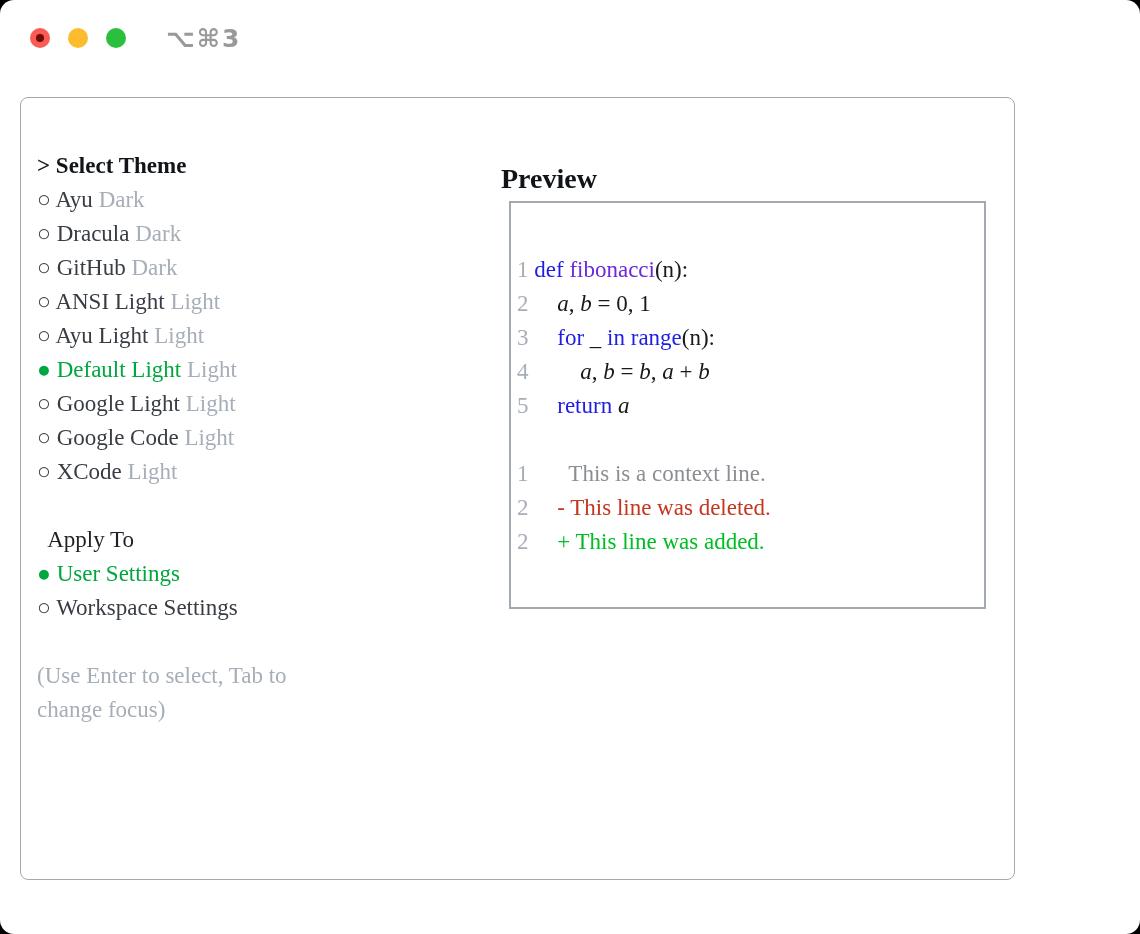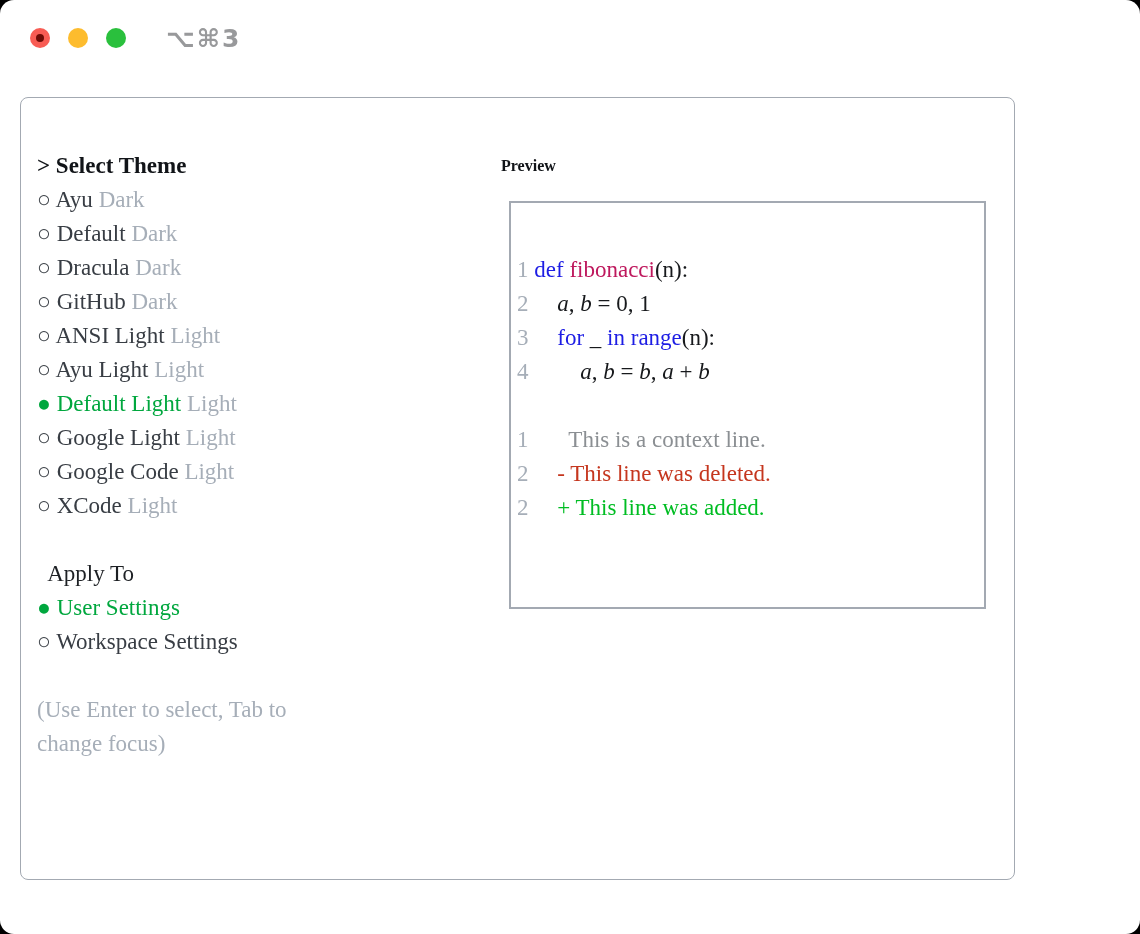--- a/index.html
+++ b/index.html
@@ -26,30 +26,30 @@
 
   .left-pane{position:absolute;left:16px;top:51px;}
   .hdr{font-weight:bold;color:#111418;}
   .t-name{color:#383d44;}
   .t-variant{color:#a6aeb8;}
   .t-marker{color:#3f444a;}
   .sel .t-name,.sel .t-marker{color:#00a73e;}
   .apply-label{color:#1d2024;}
   .hint{color:#a6aeb8;}
 
-  .preview-label{position:absolute;left:480px;top:51px;font-weight:bold;color:#111418;
-      font-size:16px;line-height:34px;white-space:pre;}
+  .preview-label{position:absolute;left:480px;top:64px;font-weight:bold;color:#111418;
+      font-size:28px;line-height:34px;white-space:pre;}
   .preview-box{position:absolute;left:488px;top:103px;width:477px;height:408px;
       border:2px solid #a3a9b2;background:#fff;box-sizing:border-box;
       padding:16px 0 0 6px;overflow:hidden;}
 
   .c-ln{color:#a6aeb8;}
   .c-pl{color:#17191c;}
   .c-kw{color:#1d1de4;}
-  .c-fn{color:#be185d;margin-top:47px;}
+  .c-fn{color:#6d28d9;margin-top:47px;}
   .c-var{color:#17191c;font-style:italic;}
   .c-ctx{color:#8b8f93;}
   .c-del{color:#c5361e;}
   .c-add{color:#00bd23;}
 </style>
 </head>
 <body>
 
 <div class="stage">
   <div class="window">
@@ -60,21 +60,20 @@
       <span class="light green"></span>
     </div>
     <div class="win-title">⌥⌘3</div>
 
     <div class="main-box">
 
       <div class="left-pane">
         <div class="row hdr"><span>&gt; </span><span>Select Theme</span></div>
         <div id="theme-list">
             <div class="row"><span class="t-marker">○ </span><span class="t-name">Ayu</span><span class="t-variant"> Dark</span></div>
-            <div class="row"><span class="t-marker">○ </span><span class="t-name">Default</span><span class="t-variant"> Dark</span></div>
             <div class="row"><span class="t-marker">○ </span><span class="t-name">Dracula</span><span class="t-variant"> Dark</span></div>
             <div class="row"><span class="t-marker">○ </span><span class="t-name">GitHub</span><span class="t-variant"> Dark</span></div>
             <div class="row"><span class="t-marker">○ </span><span class="t-name">ANSI Light</span><span class="t-variant"> Light</span></div>
             <div class="row"><span class="t-marker">○ </span><span class="t-name">Ayu Light</span><span class="t-variant"> Light</span></div>
             <div class="row sel"><span class="t-marker">● </span><span class="t-name">Default Light</span><span class="t-variant"> Light</span></div>
             <div class="row"><span class="t-marker">○ </span><span class="t-name">Google Light</span><span class="t-variant"> Light</span></div>
             <div class="row"><span class="t-marker">○ </span><span class="t-name">Google Code</span><span class="t-variant"> Light</span></div>
             <div class="row"><span class="t-marker">○ </span><span class="t-name">XCode</span><span class="t-variant"> Light</span></div>
           </div>
         <div class="row"> </div>
@@ -88,20 +87,21 @@
         <div class="row hint">change focus)</div>
       </div>
 
       <div class="preview-label">Preview</div>
       <div class="preview-box" id="preview-box">
           <div class="row"> </div>
           <div class="row"><span class="c-ln">1</span><span class="c-pl"> </span><span class="c-kw">def</span><span class="c-pl"> </span><span class="c-fn">fibonacci</span><span class="c-pl">(n):</span></div>
           <div class="row"><span class="c-ln">2</span><span class="c-pl">     </span><span class="c-var">a</span><span class="c-pl">, </span><span class="c-var">b</span><span class="c-pl"> = 0, 1</span></div>
           <div class="row"><span class="c-ln">3</span><span class="c-pl">     </span><span class="c-kw">for</span><span class="c-pl"> _ </span><span class="c-kw">in</span><span class="c-pl"> </span><span class="c-kw">range</span><span class="c-pl">(n):</span></div>
           <div class="row"><span class="c-ln">4</span><span class="c-pl">         </span><span class="c-var">a</span><span class="c-pl">, </span><span class="c-var">b</span><span class="c-pl"> = </span><span class="c-var">b</span><span class="c-pl">, </span><span class="c-var">a</span><span class="c-pl"> + </span><span class="c-var">b</span></div>
+          <div class="row"><span class="c-ln">5</span><span class="c-pl">     </span><span class="c-kw">return</span><span class="c-pl"> </span><span class="c-var">a</span></div>
           <div class="row"> </div>
           <div class="row"><span class="c-ln">1</span><span class="c-pl">       </span><span class="c-ctx">This is a context line.</span></div>
           <div class="row"><span class="c-ln">2</span><span class="c-pl">     </span><span class="c-del">- This line was deleted.</span></div>
           <div class="row"><span class="c-ln">2</span><span class="c-pl">     </span><span class="c-add">+ This line was added.</span></div>
         </div>
 
     </div>
   </div>
 </div>
 

